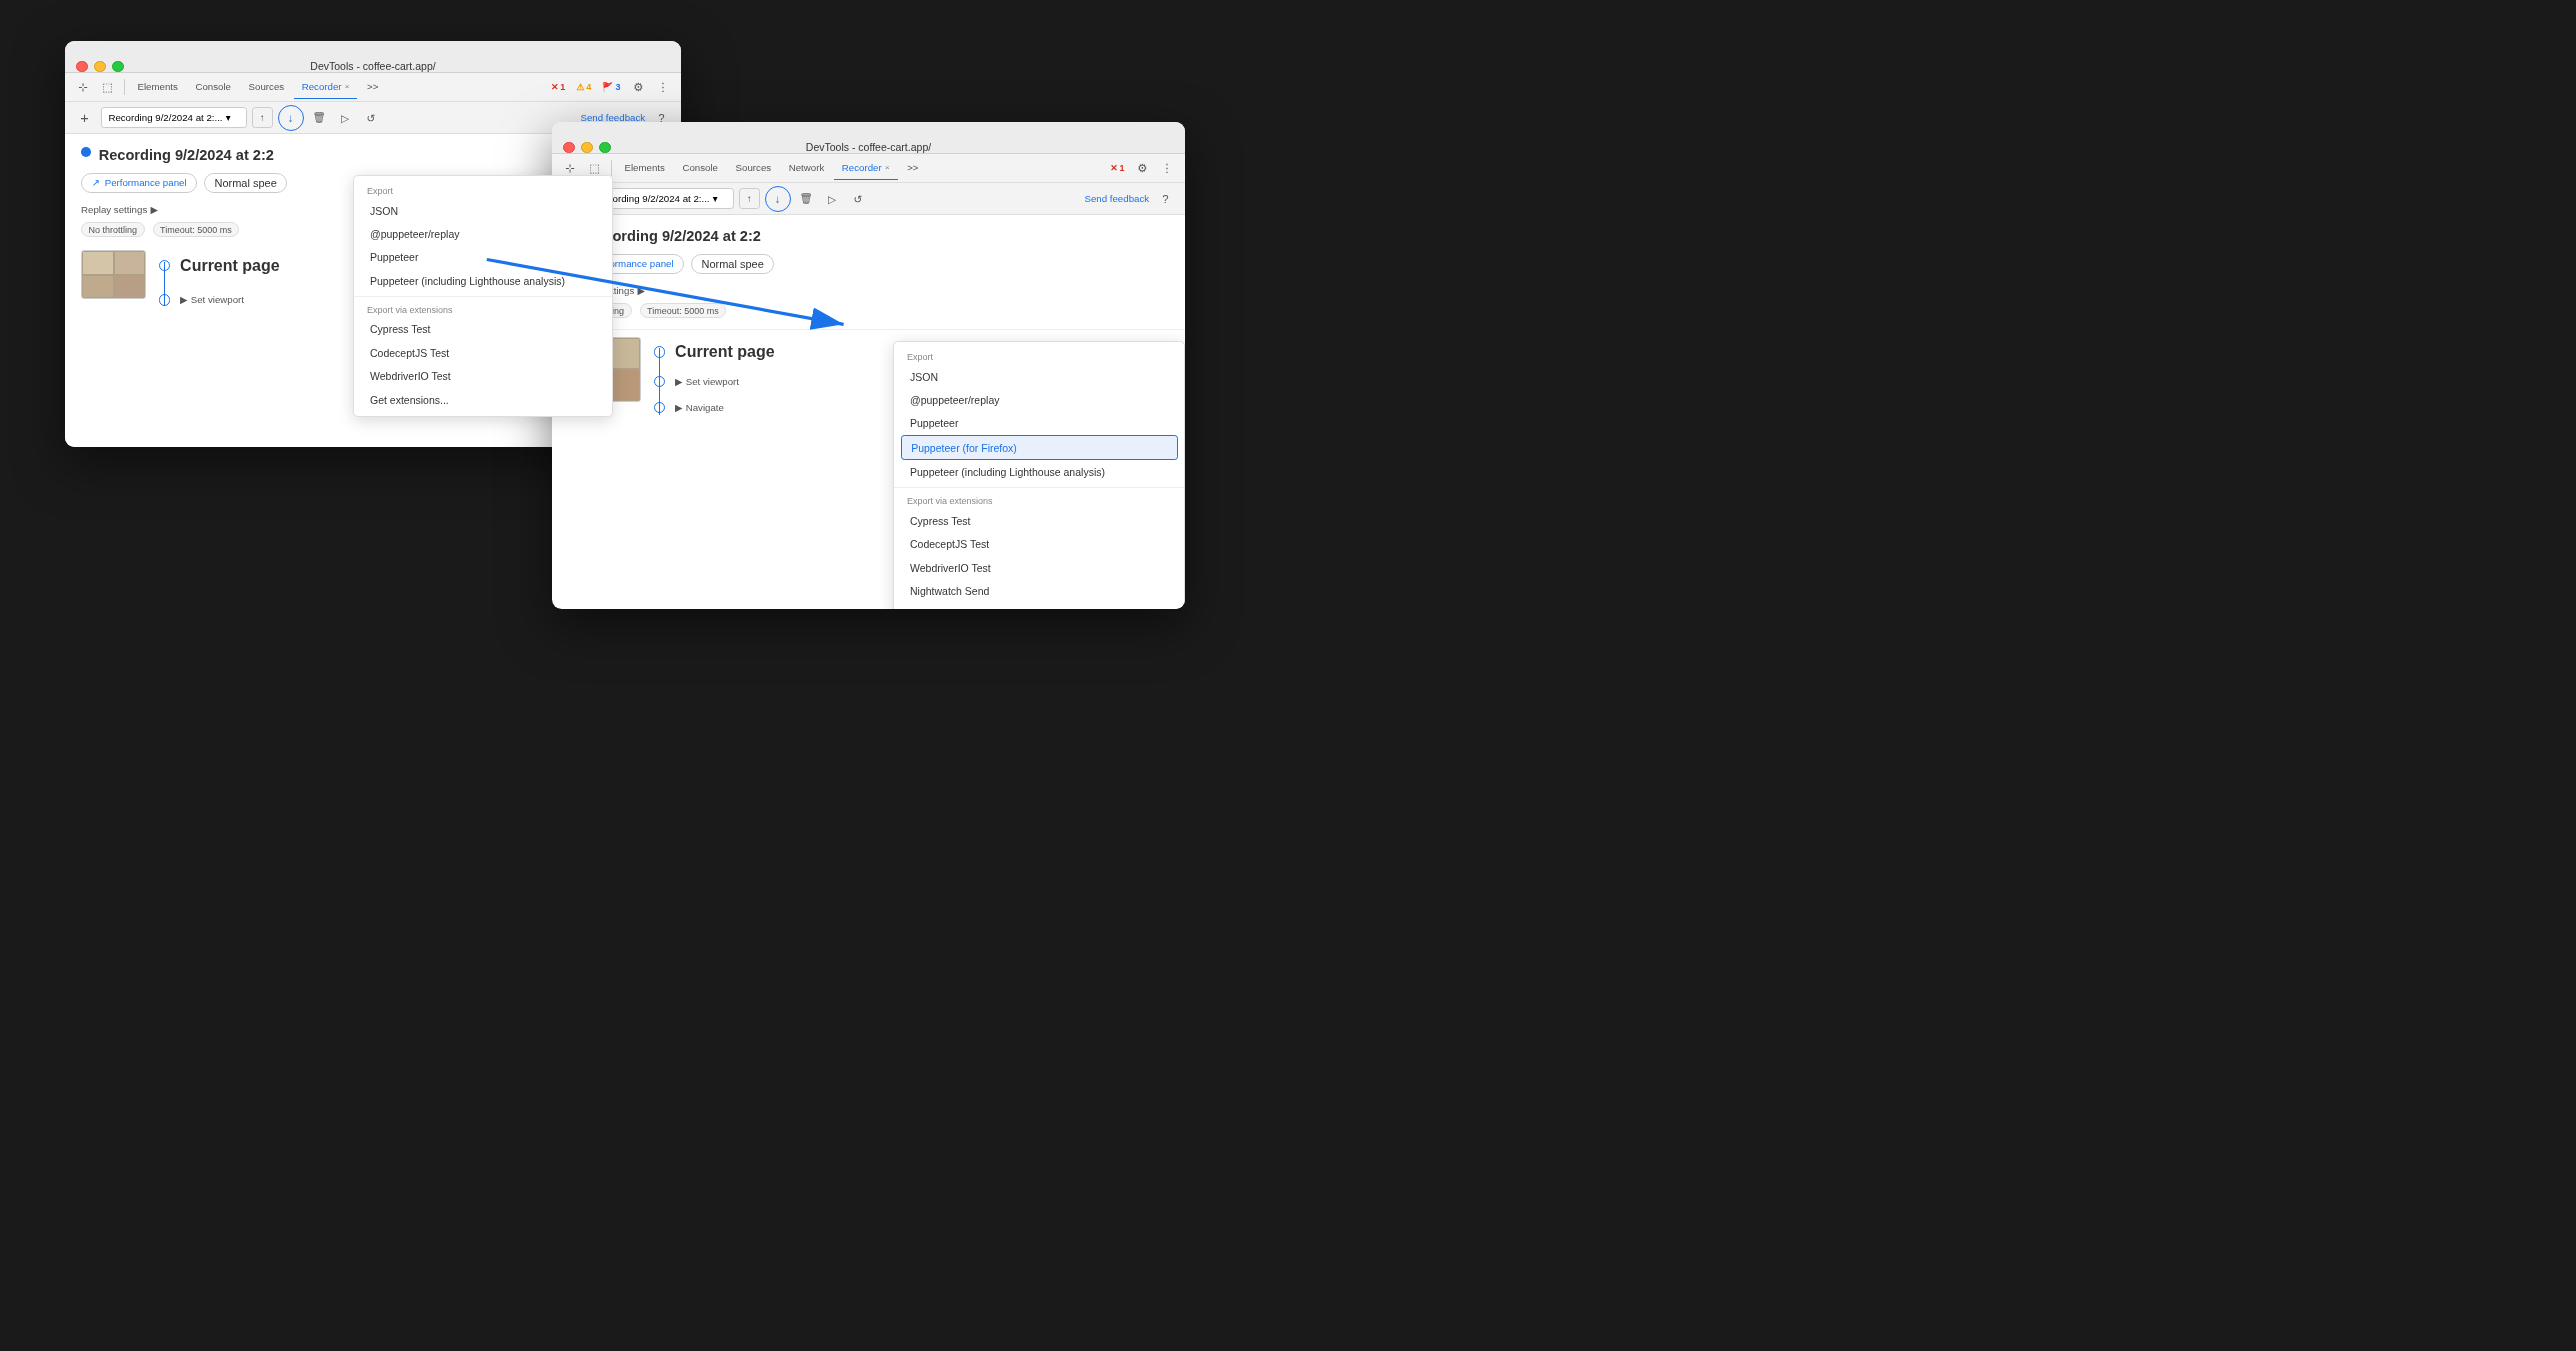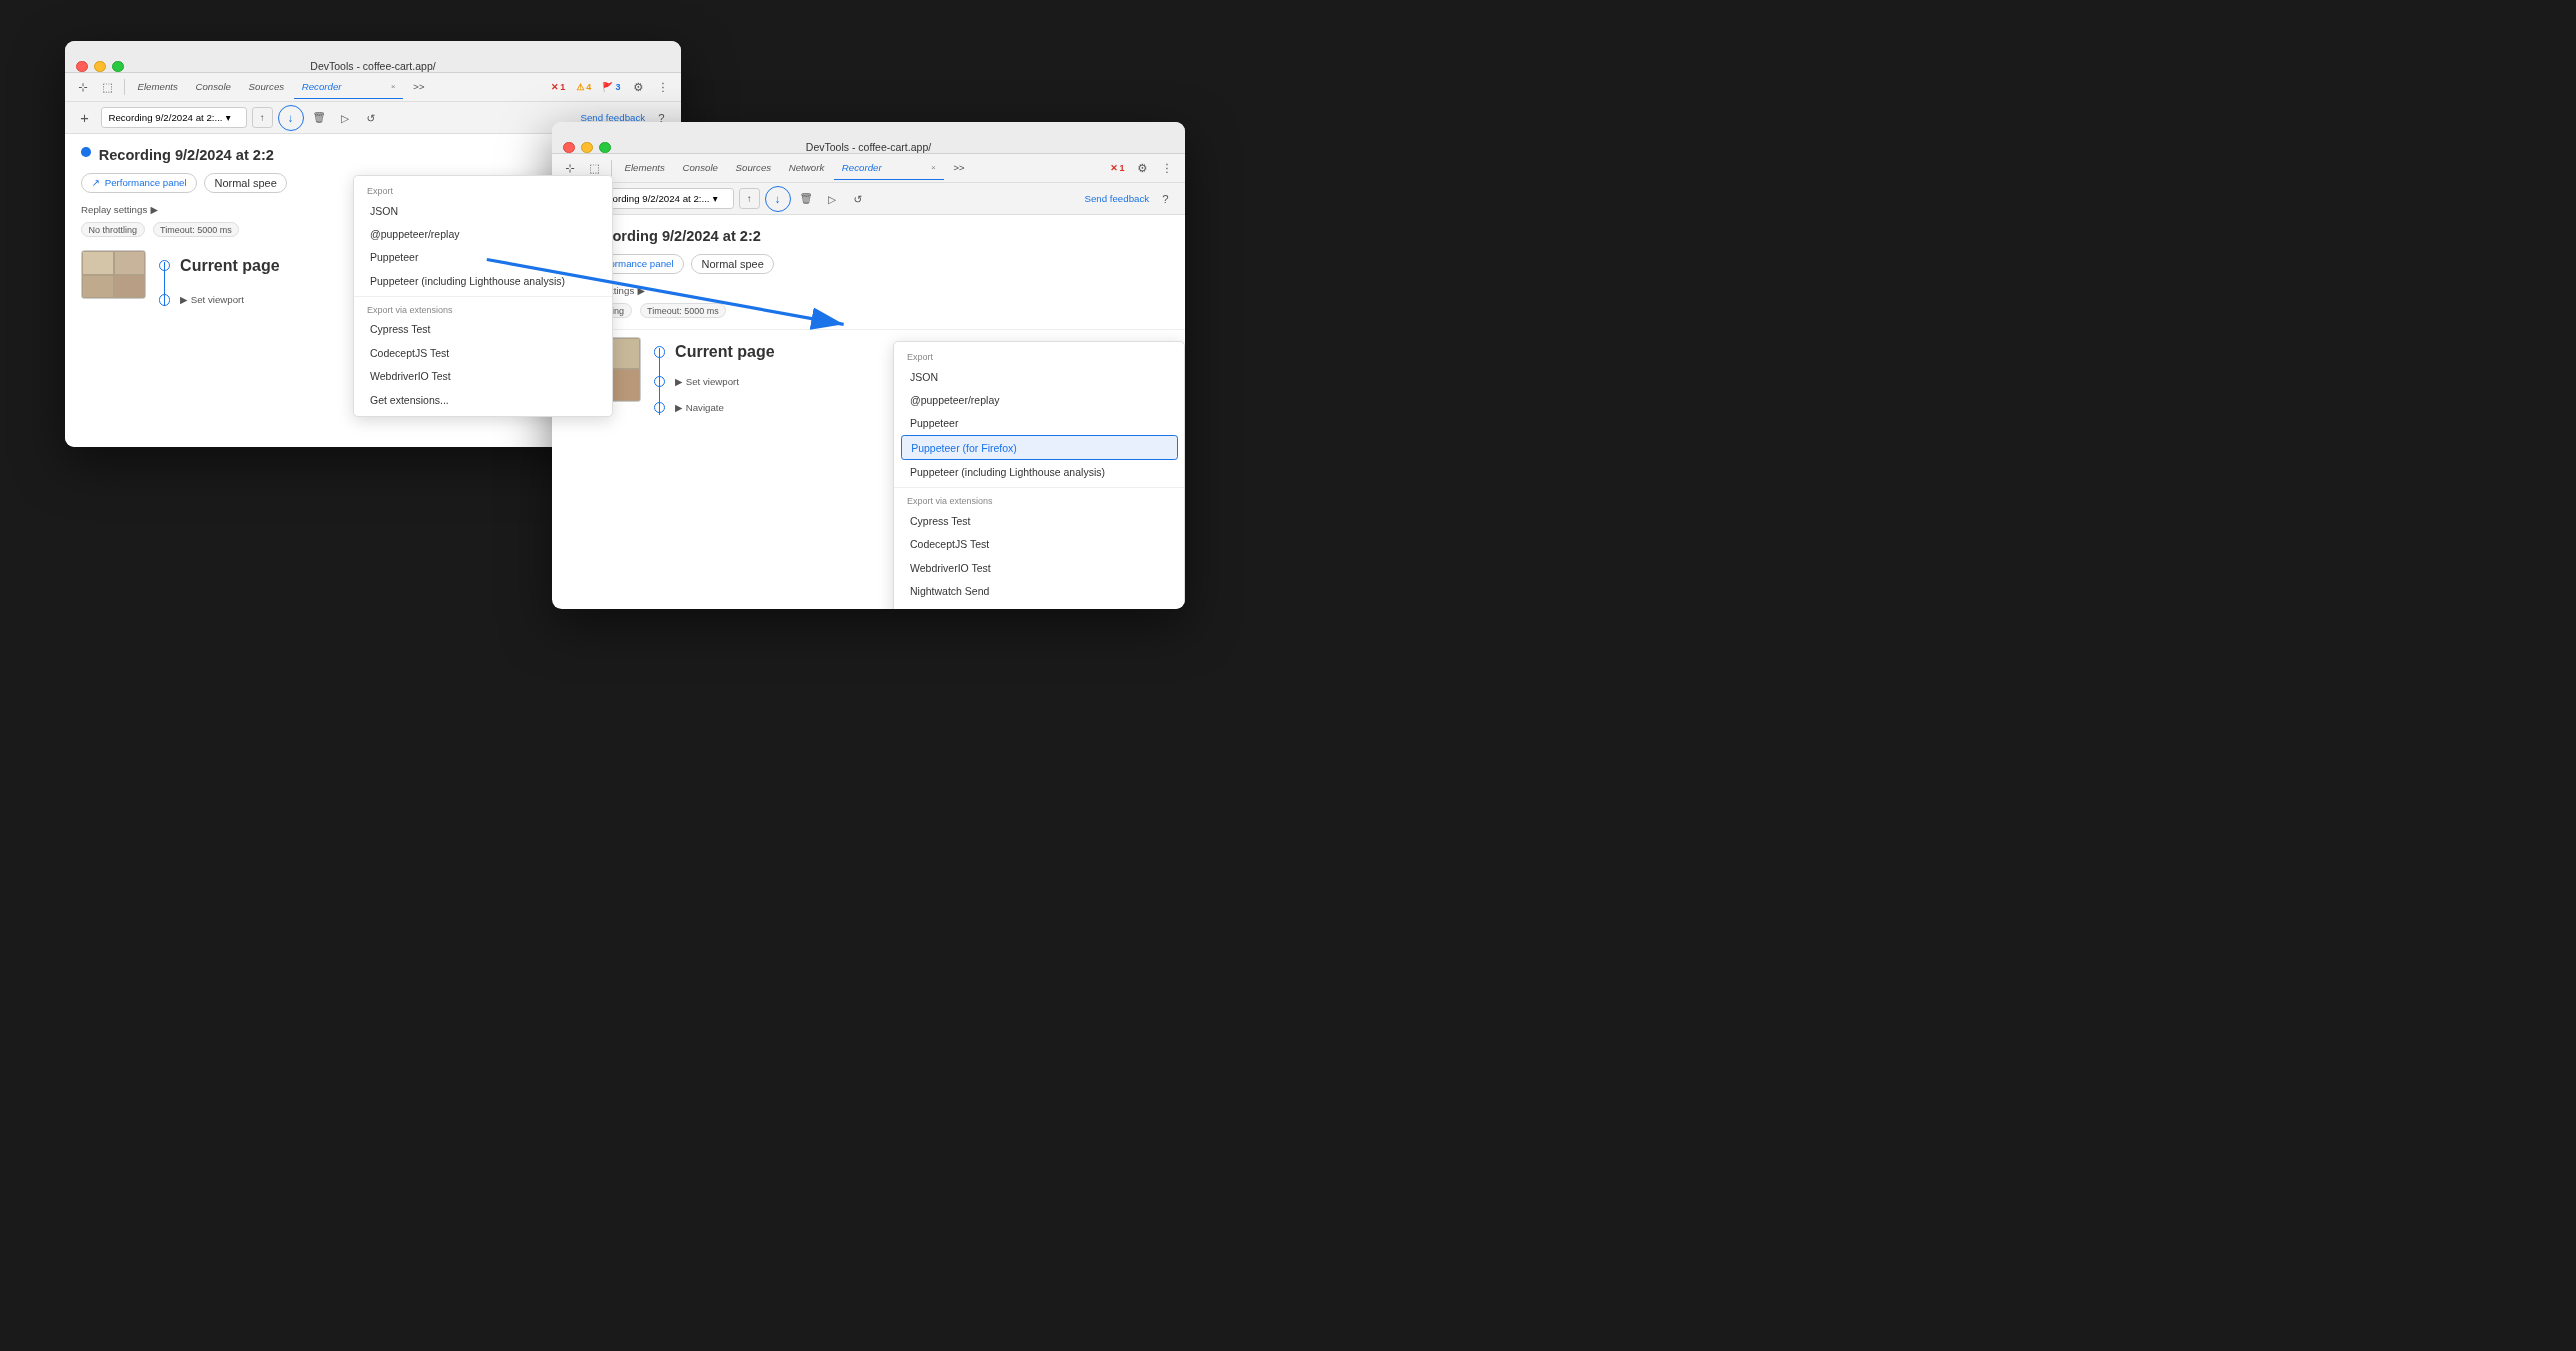--- a/index.html
+++ b/index.html
@@ -101,27 +101,25 @@
     .tab-item {
       padding: 0 8px;
       height: 24px;
       display: flex;
       align-items: center;
       font-size: 9.7px;
       color: #555;
       cursor: pointer;
       border-bottom: 1.6px solid transparent;
       white-space: nowrap;
-      font-style: italic;
     }
 
     .tab-item.active {
       color: #1a73e8;
       border-bottom: 1.6px solid #1a73e8;
-      gap: 46px;
     }
 
     .tab-close {
       margin-left: 3.2px;
       font-size: 8px;
       color: #888;
     }
 
     .toolbar-divider {
       width: 0.8px;

